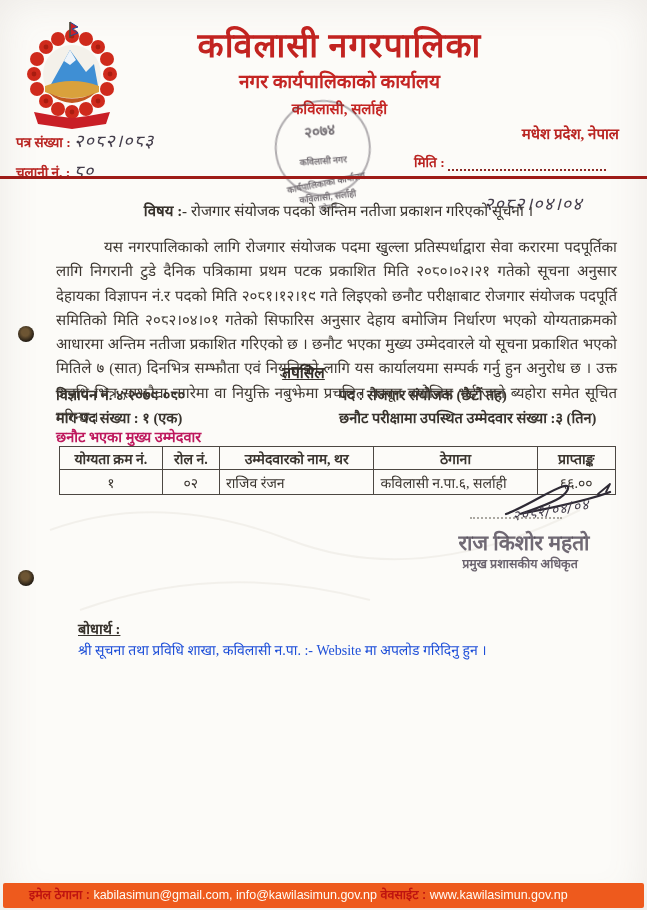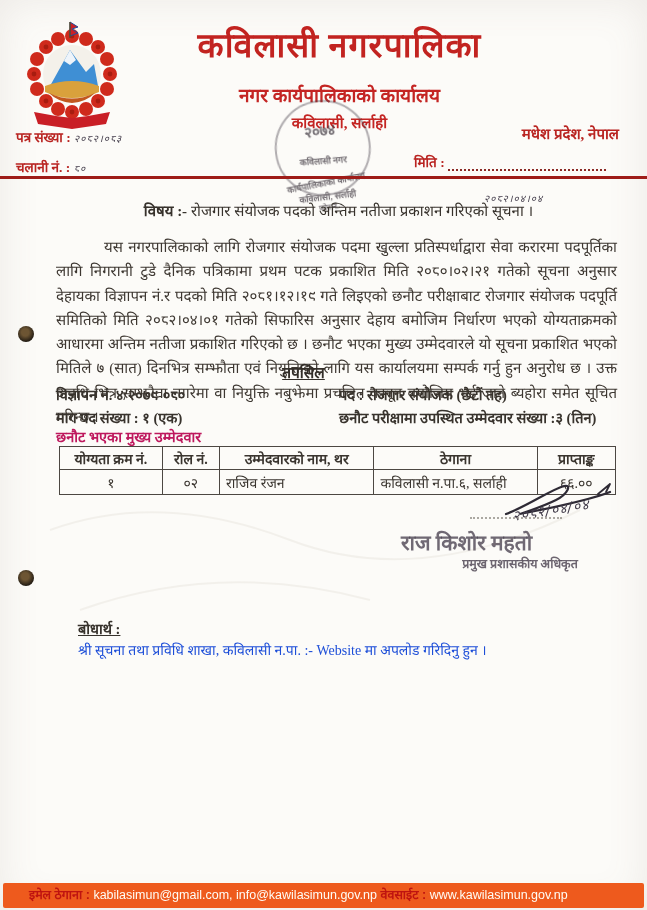--- a/index.html
+++ b/index.html
@@ -7,25 +7,25 @@
     position:relative;width:647px;height:910px;margin:0 auto;
     background:#fcfbf8;overflow:hidden;
     font-family:"Liberation Serif","DejaVu Serif",serif;
     color:#3d3731;
     box-shadow:inset 0 0 40px rgba(120,110,95,.12);
   }
   
   .emblem{position:absolute;left:20px;top:20px;width:104px;height:118px;}
   .head-center{position:absolute;left:128px;right:96px;top:26px;text-align:center;}
   .muni-name{font-size:34px;font-weight:700;color:#c22320;letter-spacing:1px;line-height:1.15;}
-  .office-name{font-size:19px;font-weight:700;color:#c42523;margin-top:17px;}
+  .office-name{font-size:19px;font-weight:700;color:#c42523;margin-top:3px;}
   .addr{font-size:15px;font-weight:700;color:#c42523;margin-top:4px;}
   .meta{position:absolute;font-size:13.5px;font-weight:700;color:#b92421;}
   .hand{font-family:"DejaVu Sans","Liberation Sans",sans-serif;font-style:italic;font-weight:400;
-        color:#433d4b;font-size:10px;letter-spacing:1px;}
+        color:#433d4b;font-size:18px;letter-spacing:1px;}
   .m-patra{left:16px;top:128px;}
   .m-chalani{left:16px;top:158px;}
   .m-province{right:28px;top:123px;font-size:15px;}
   .m-miti{right:28px;top:153px;width:205px;}
   .miti-dots{display:inline-block;width:158px;border-bottom:2px dotted #8c2a26;position:relative;height:14px;vertical-align:bottom;}
   .miti-hand{position:absolute;left:36px;top:-8px;white-space:nowrap;margin-top:44px;}
   .rule{position:absolute;left:0;right:0;top:176px;height:3px;background:#9e1c18;}
   
   .stamp{position:absolute;left:258px;top:104px;width:130px;height:108px;color:#474048;
          opacity:.75;transform:rotate(-7deg);text-align:center;font-weight:700;
@@ -52,21 +52,21 @@
   table.result{position:absolute;left:59px;top:446px;width:557px;border-collapse:collapse;
         font-size:14px;color:#3a352f;}
   table.result th,table.result td{border:1.5px solid #4c4742;padding:1px 6px;font-weight:400;}
   table.result th{font-weight:700;height:20px;}
   table.result td{height:22px;}
   .ta-c{text-align:center;} .ta-l{text-align:left;}
   
   .sig-svg{position:absolute;left:498px;top:480px;width:120px;height:46px;}
   .sig-date{position:absolute;left:512px;top:500px;transform:rotate(-9deg);font-size:14px;}
   .sig-dotline{position:absolute;left:470px;top:517px;width:92px;border-bottom:2px dotted #8a857e;opacity:.7;}
-  .sig-name{position:absolute;right:16px;top:528px;width:230px;text-align:left;
+  .sig-name{position:absolute;right:8px;top:528px;width:230px;text-align:center;
         font-size:21px;font-weight:700;color:rgba(72,64,78,.78);filter:blur(.3px);}
   .sig-title{position:absolute;right:22px;top:555px;width:210px;text-align:center;
         font-size:12.5px;font-weight:700;color:rgba(72,64,78,.8);filter:blur(.3px);}
   
   .hole{position:absolute;width:16px;height:16px;border-radius:50%;
         background:radial-gradient(circle at 45% 40%,#6d5533 0 28%,#241d14 70%);}
   .hole1{left:18px;top:326px;} .hole2{left:18px;top:570px;}
   
   .bod-head{position:absolute;left:78px;top:618px;font-size:14.5px;font-weight:700;
         text-decoration:underline;color:#37322c;}

